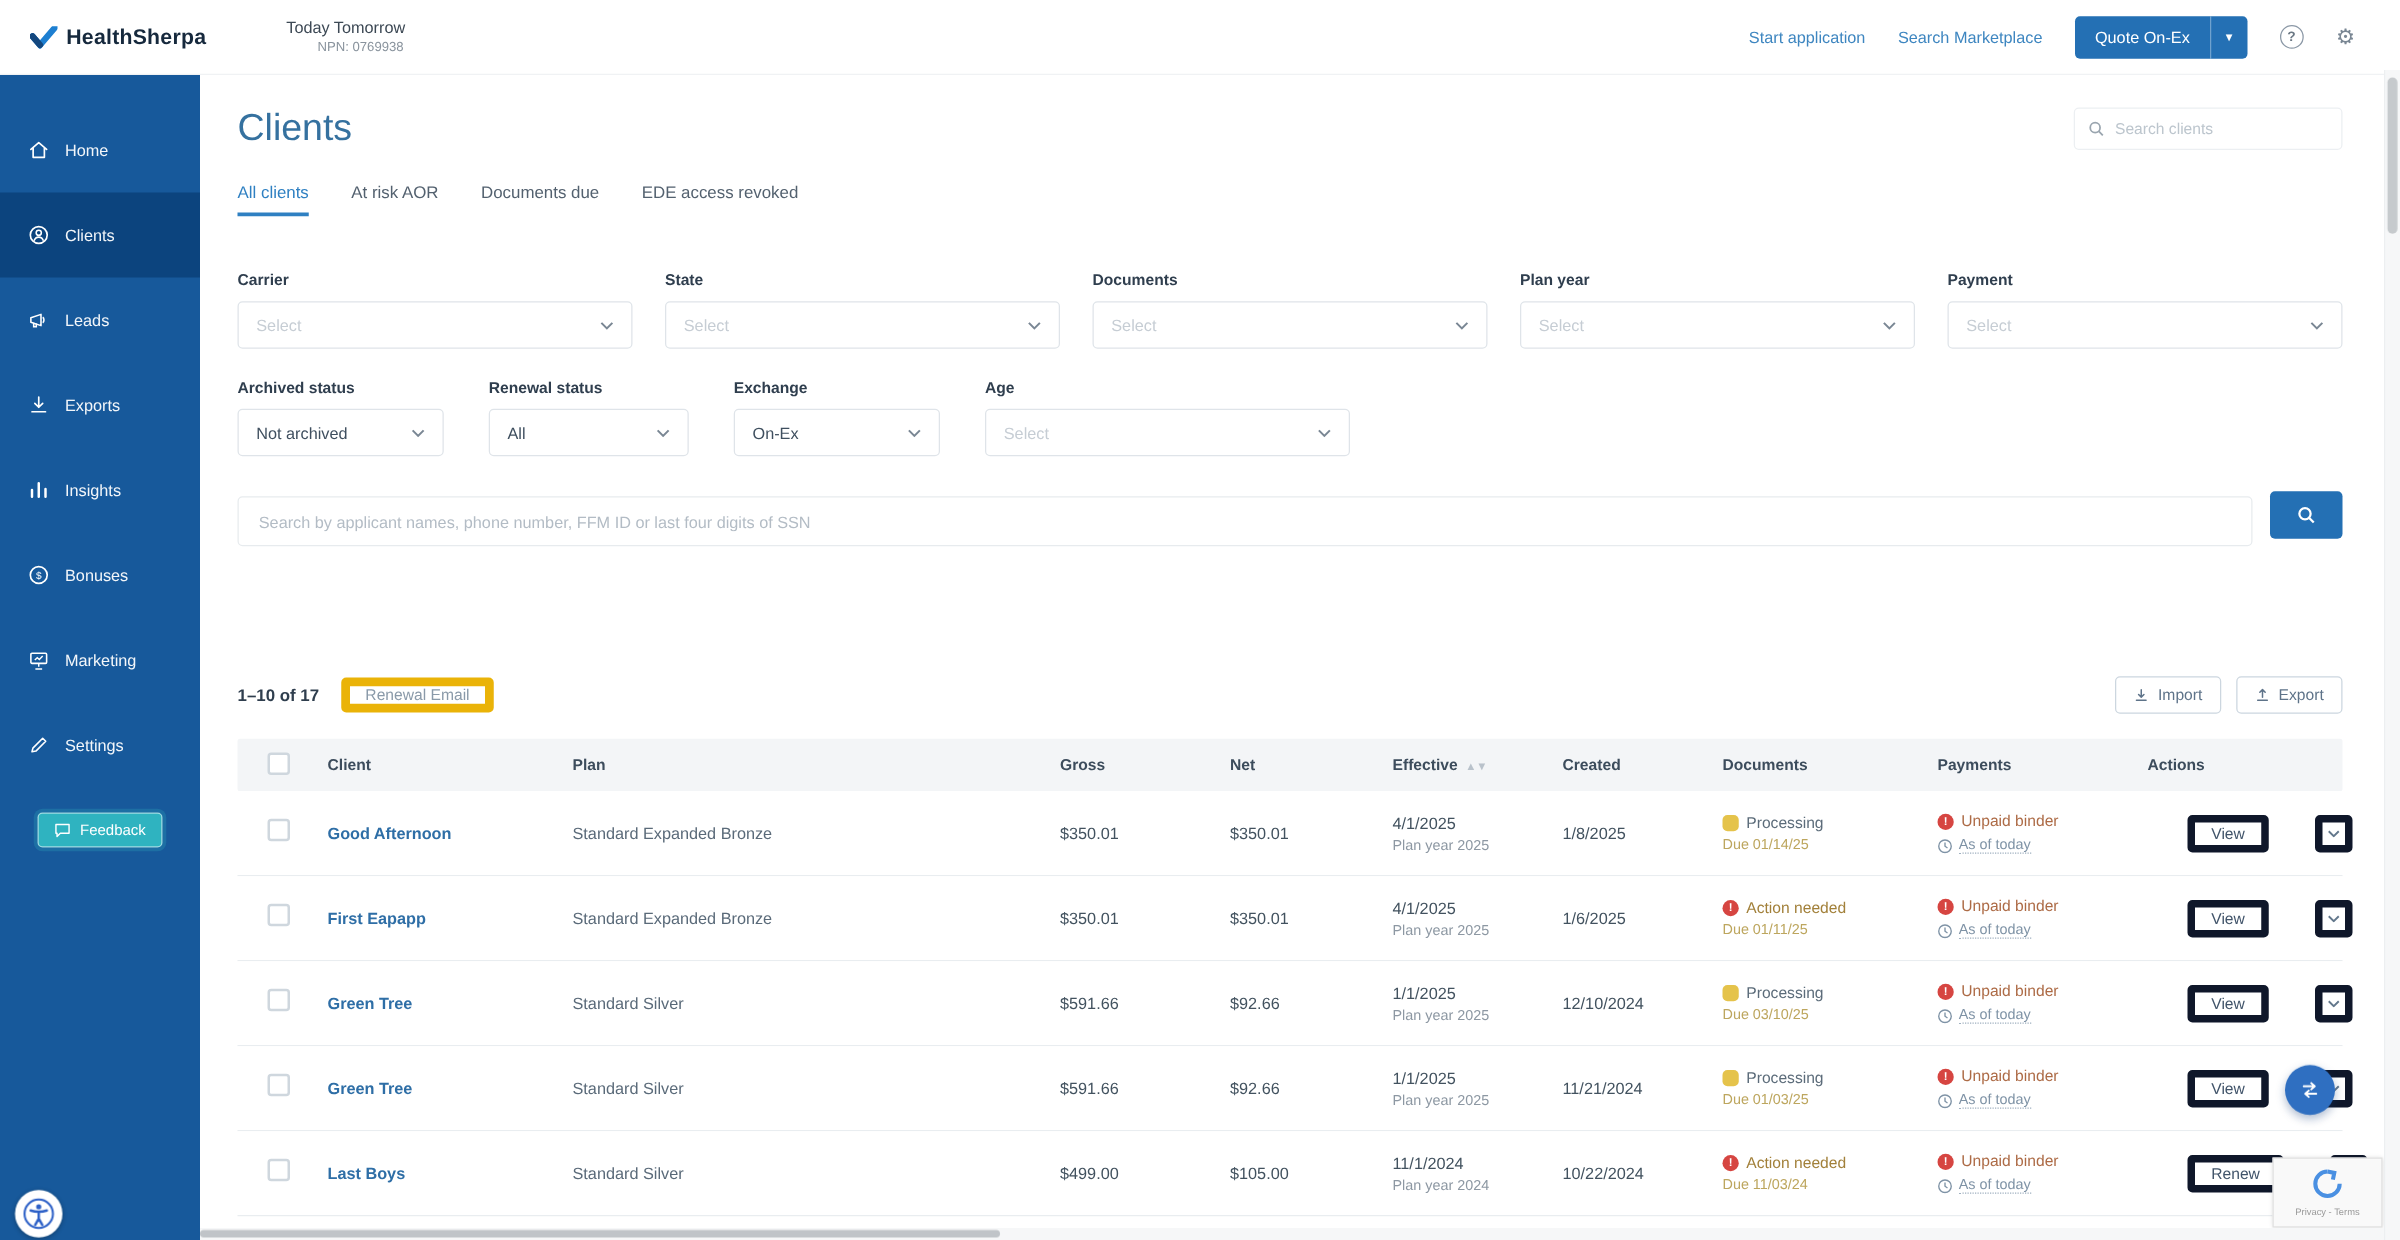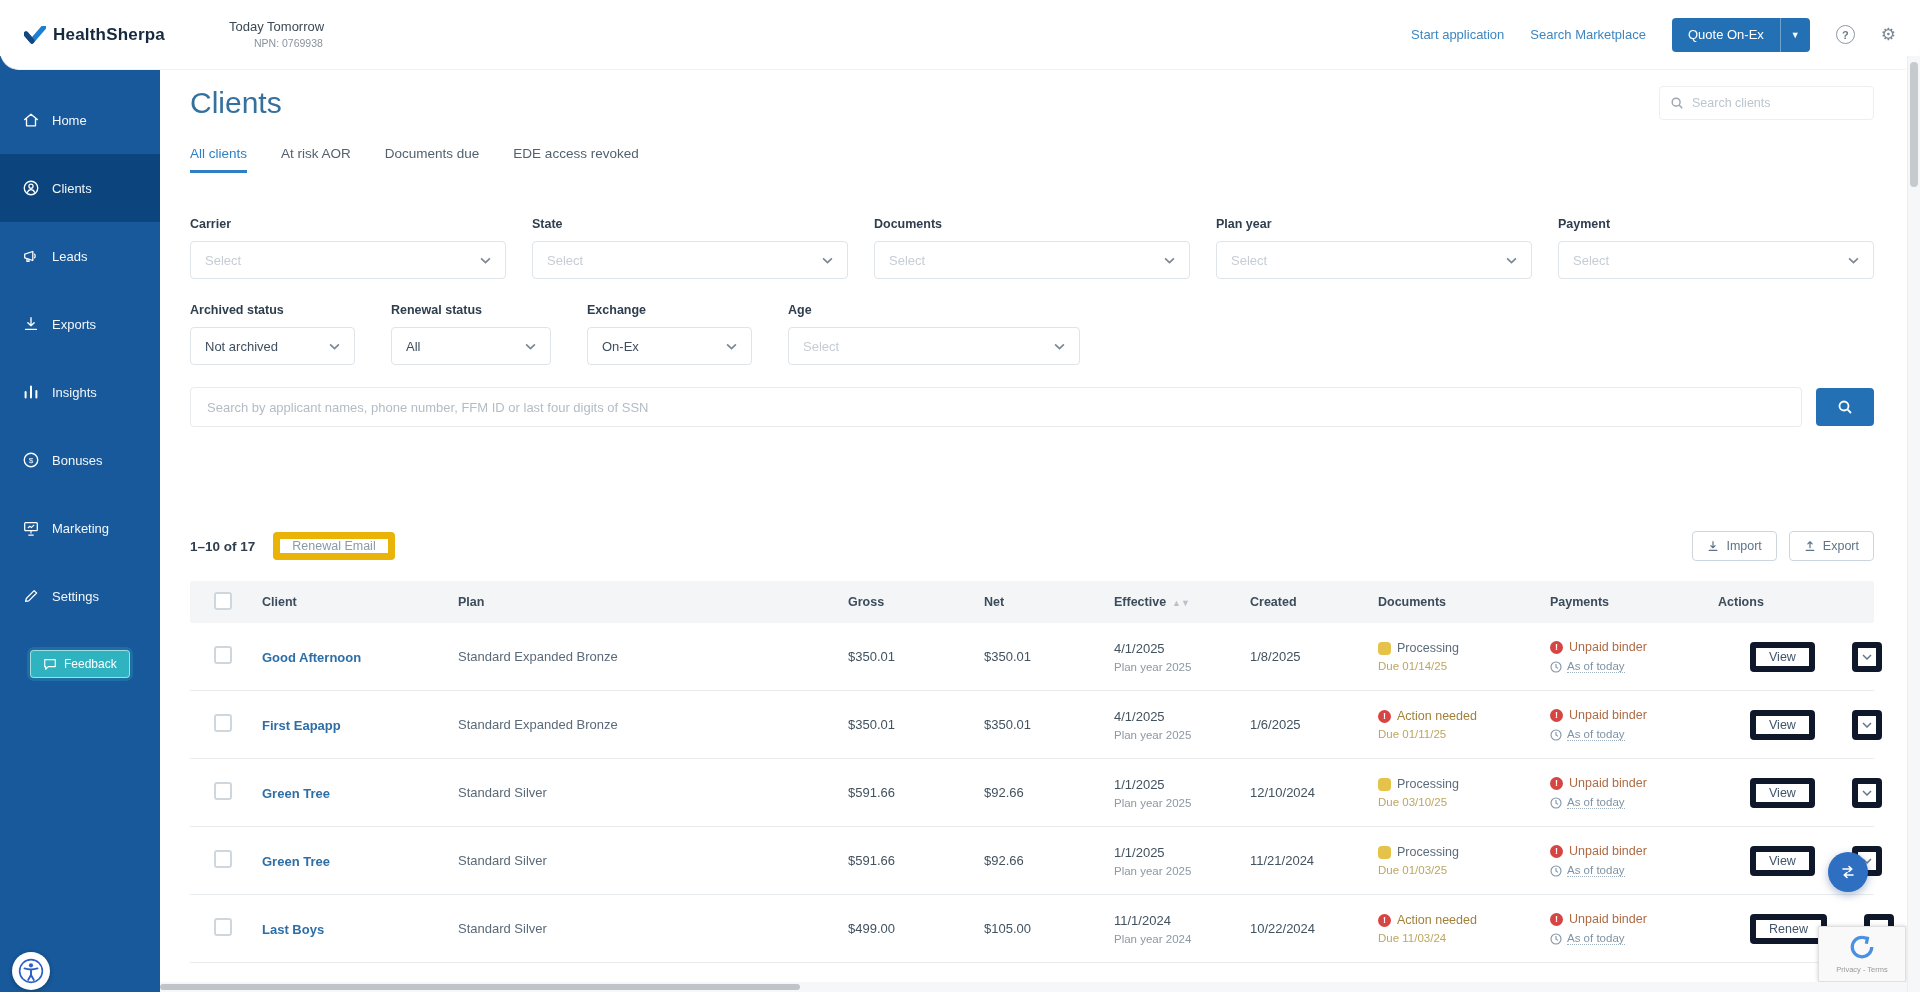--- a/index.html
+++ b/index.html
@@ -8,21 +8,21 @@
     --teal:#2fb3c0; --status-red:#d64541; --status-yellow:#e5c34b;
     --amber-text:#a2803a; --due-text:#bda65e; --unpaid-text:#ad6b46;
   }
   *{box-sizing:border-box; margin:0; padding:0;}
   html,body{width:1920px; height:992px; overflow:hidden;}
   body{font-family:"Liberation Sans", sans-serif; background:#fff; position:relative; color:#42525f;}
   a{text-decoration:none; cursor:pointer;}
   button{font-family:inherit; cursor:pointer;}
 
   
-  .topbar{position:fixed; top:0; left:0; right:0; height:70px; background:#fff; display:flex; align-items:center; padding:0 24px; z-index:40; border-bottom:1px solid #f0f2f4;border-radius:19px;}
+  .topbar{position:fixed; top:0; left:0; right:12px; height:60px; background:#fff; display:flex; align-items:center; padding:0 24px; z-index:40; border-bottom:1px solid #f0f2f4;}
   .brand{display:flex; align-items:center; gap:7px;}
   .brand-name{font-size:17px; font-weight:bold; color:#16293d; letter-spacing:.2px;}
   .agent{margin-left:64px; line-height:1.2;}
   .agent-name{font-size:13px; color:#3c4854;}
   .agent-npn{font-size:10.5px; color:#89939d; margin-top:2px;padding-left:25px;}
   .top-right{margin-left:auto; display:flex; align-items:center; gap:26px;}
   .top-link{font-size:13px; color:var(--link-blue);}
   .quote-btn{display:flex; align-items:stretch; background:var(--primary-blue); border:none; border-radius:4px; height:34px; color:#fff; overflow:hidden; padding:0;}
   .quote-label{display:flex; align-items:center; padding:0 16px; font-size:13px;}
   .quote-caret{display:flex; align-items:center; padding:0 10px; border-left:1px solid rgba(255,255,255,.35); font-size:9px;}
@@ -49,21 +49,21 @@
   .tab.active{color:var(--tab-active); border-bottom:3px solid var(--tab-active);}
 
   .filters-1{margin-top:44px; display:grid; grid-template-columns:repeat(5,1fr); column-gap:26px;}
   .filters-2{margin-top:24px; display:flex; gap:36px;}
   .flabel{font-size:12.5px; font-weight:bold; color:#2f3e4e; margin-bottom:10px;}
   .select{height:38px; border:1px solid #dfe4e9; border-radius:4px; display:flex; align-items:center; justify-content:space-between; padding:0 14px; font-size:13px; color:#3f4f5f; cursor:pointer; background:#fff;}
   .sel-val.placeholder{color:#c6cdd4;}
   .fw-1{width:165px;} .fw-2{width:160px;} .fw-3{width:165px;} .fw-4{width:292px;}
 
   .big-search{margin-top:22px; display:flex; align-items:center; gap:14px;}
-  .big-search input{flex:1; height:40px; border:1px solid #e7ebee; border-radius:4px; padding:0 16px; font-size:13px; color:#55626e; outline:none;}
+  .big-search input{flex:1; height:40px; border:1px solid #e7ebee; border-radius:4px; padding:0 16px; font-size:13px; color:#55626e; outline:none;margin-top:10px;}
   .big-search input::placeholder{color:#b3bcc5;}
   .search-go{width:58px; height:38px; background:var(--primary-blue); border:none; border-radius:4px; display:grid; place-items:center; color:#fff;}
 
   .results-bar{margin-top:104px; display:flex; align-items:center; gap:18px;}
   .results-count{font-size:13.5px; font-weight:bold; color:#2f3e4e;}
   .ghost-btn{height:28px; padding:0 12px; border:7px solid #eab308; border-radius:4px; background:#fff; color:#8a9aa9; font-size:12.5px;}
   .io-group{margin-left:auto; display:flex; gap:12px;}
   .io-btn{height:30px; padding:0 14px; border:1px solid #ccd6df; border-radius:4px; background:#fff; color:#5e7389; font-size:12.5px; display:flex; align-items:center; gap:7px;}
 
   

